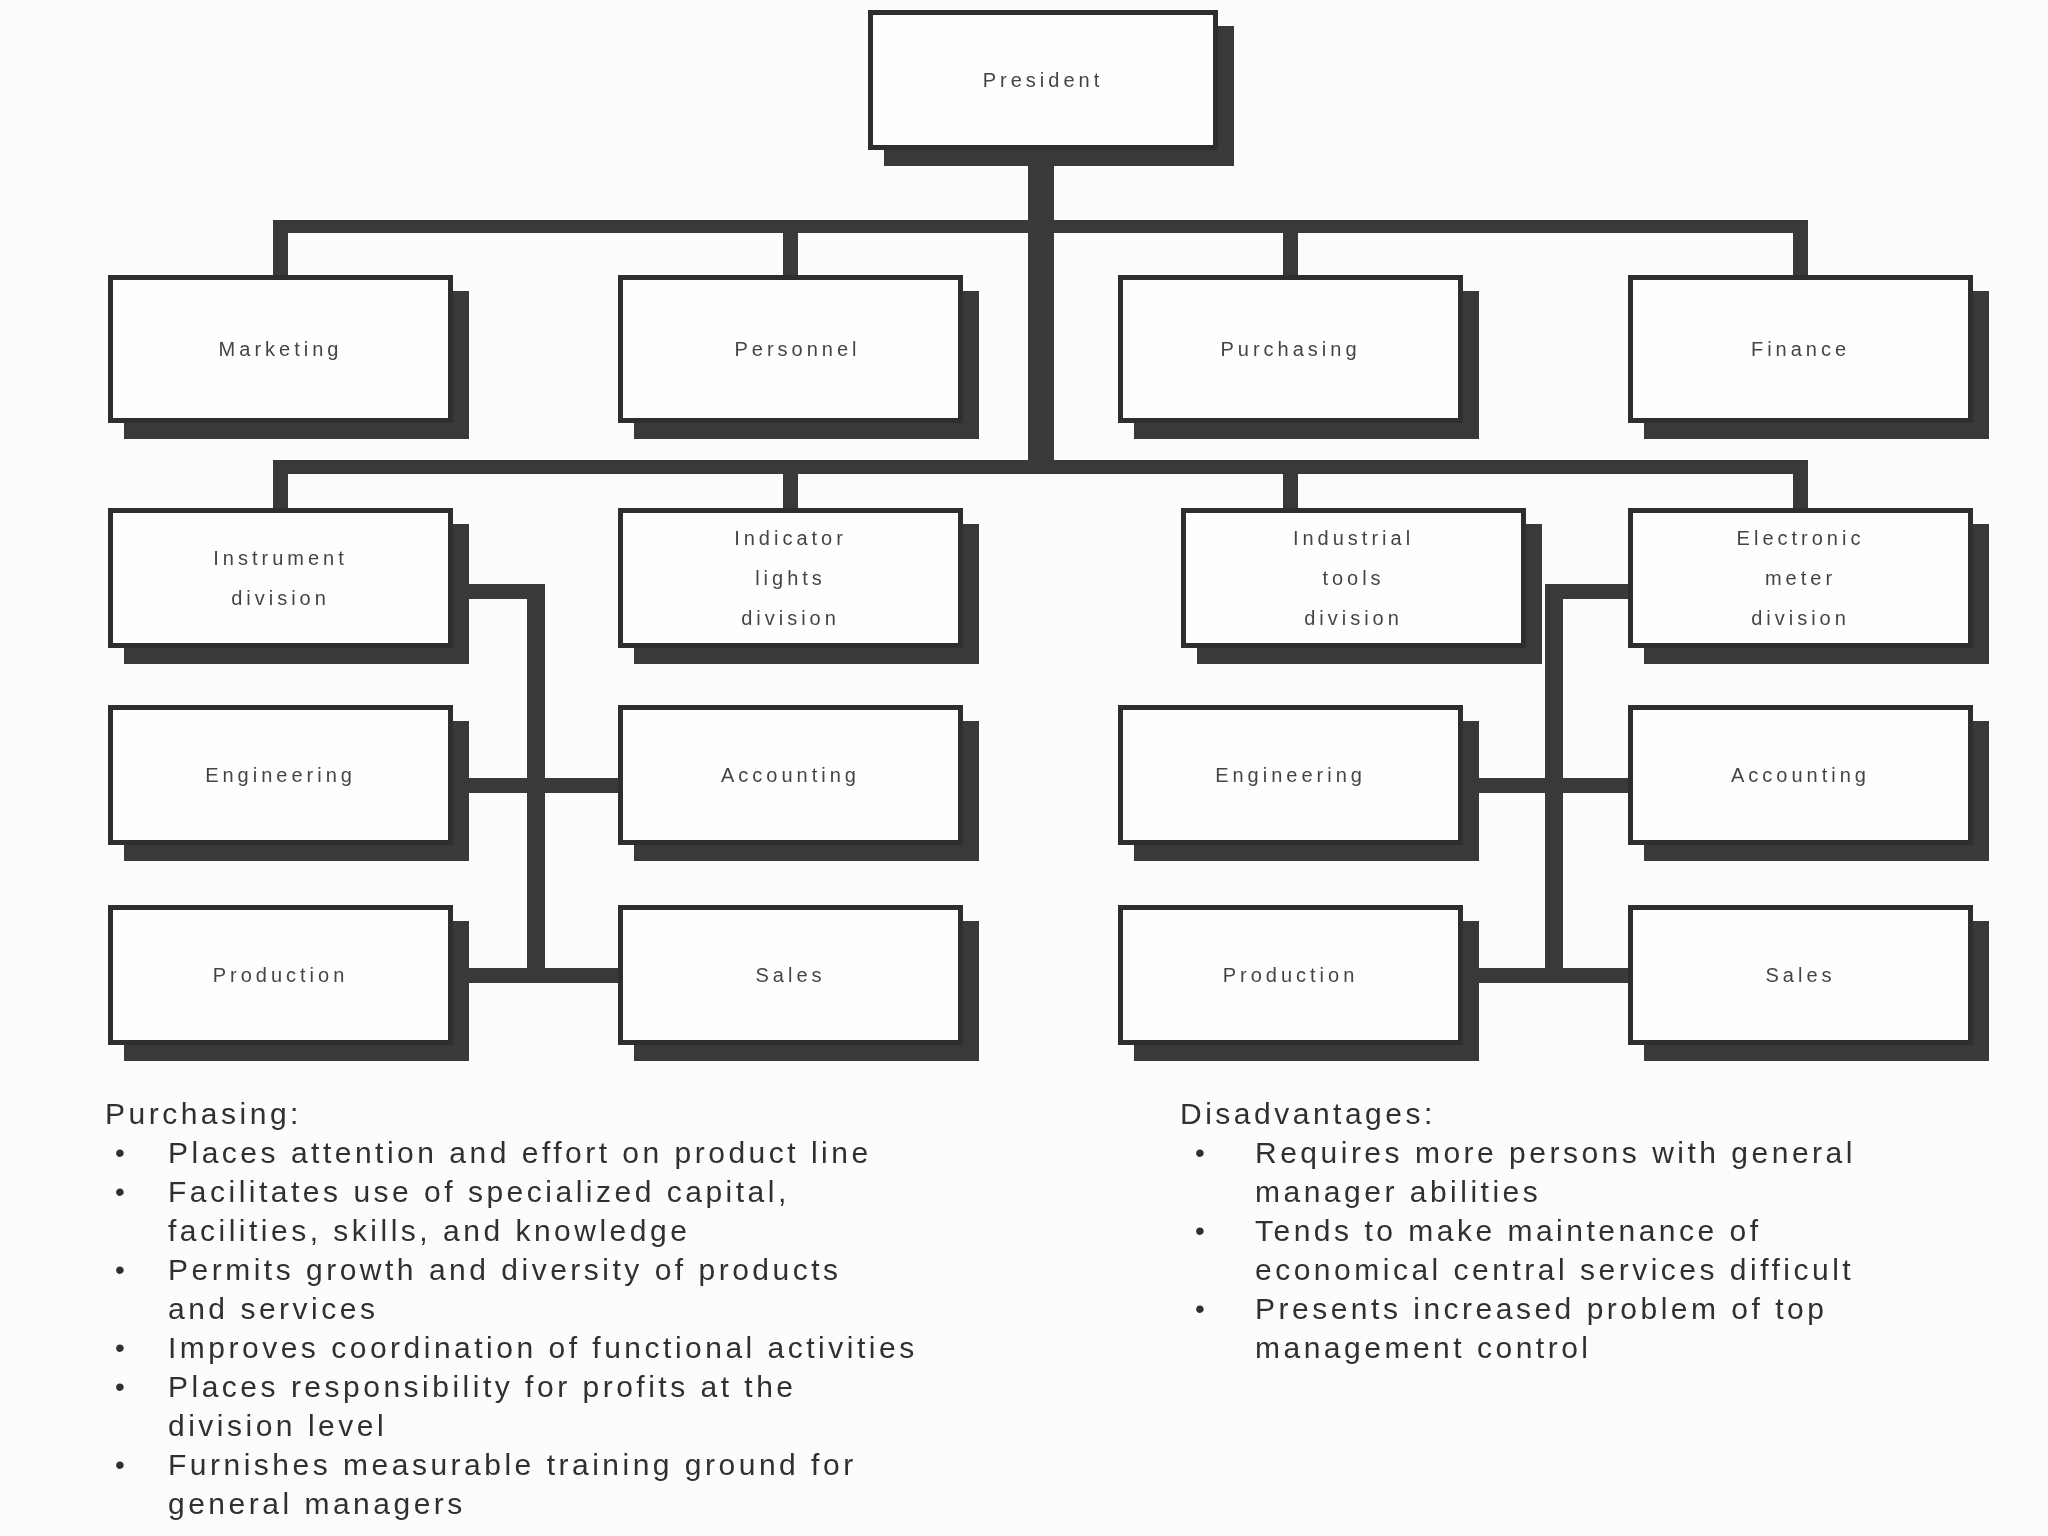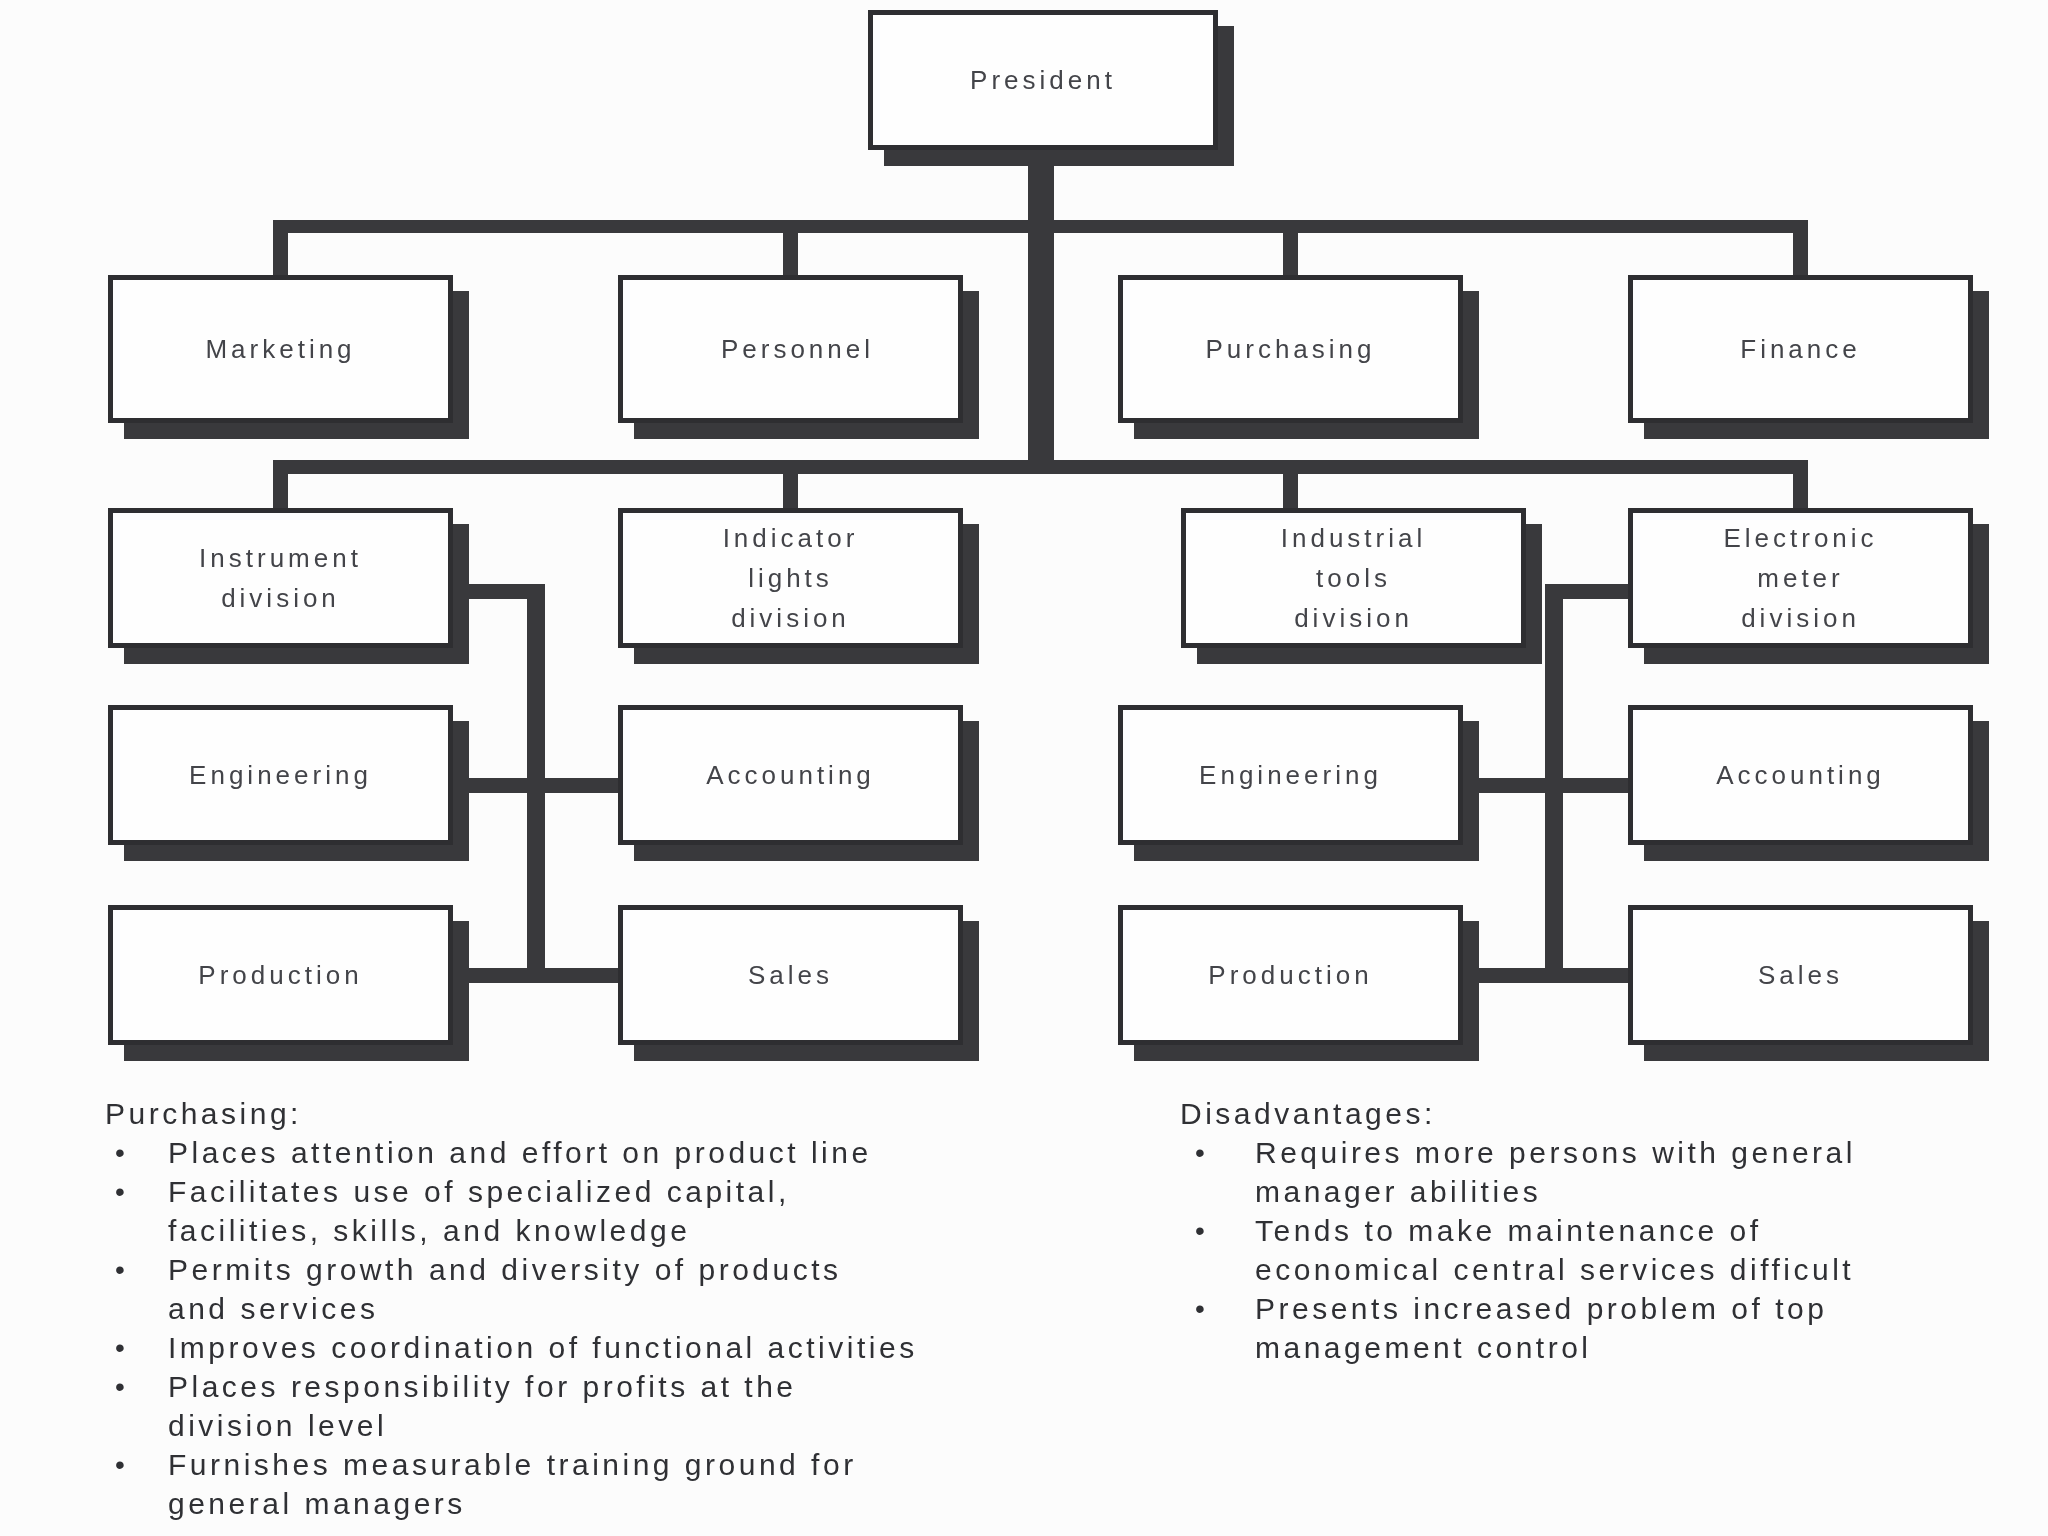--- a/index.html
+++ b/index.html
@@ -8,21 +8,21 @@
     background:#fcfcfc;
     font-family:"Liberation Sans", sans-serif;
   }
   #wires{position:absolute;left:0;top:0;width:2048px;height:1536px;}
   .box{
     position:absolute;box-sizing:border-box;
     background:#fefefe;border:5px solid #2e2e31;
     box-shadow:16px 16px 0 0 #39393c;
     display:flex;align-items:center;justify-content:center;
     text-align:center;white-space:pre-line;
-    font-size:26px;line-height:40px;letter-spacing:4px;
+    font-size:20px;line-height:40px;letter-spacing:4px;
     color:#434449;
   }
   .list{position:absolute;font-size:30px;line-height:39px;letter-spacing:3.5px;color:#2f3034;}
   .list-heading{white-space:pre-line;}
   .li{display:flex;align-items:flex-start;}
   .dot{flex:none;width:53px;padding-left:10px;font-size:28px;line-height:39px;color:#2f3034;}
   .li-text{white-space:pre-line;}
   
   .b-president{left:868px;top:10px;width:350px;height:140px;}
   .b-marketing{left:108px;top:275px;width:345px;height:148px;}

